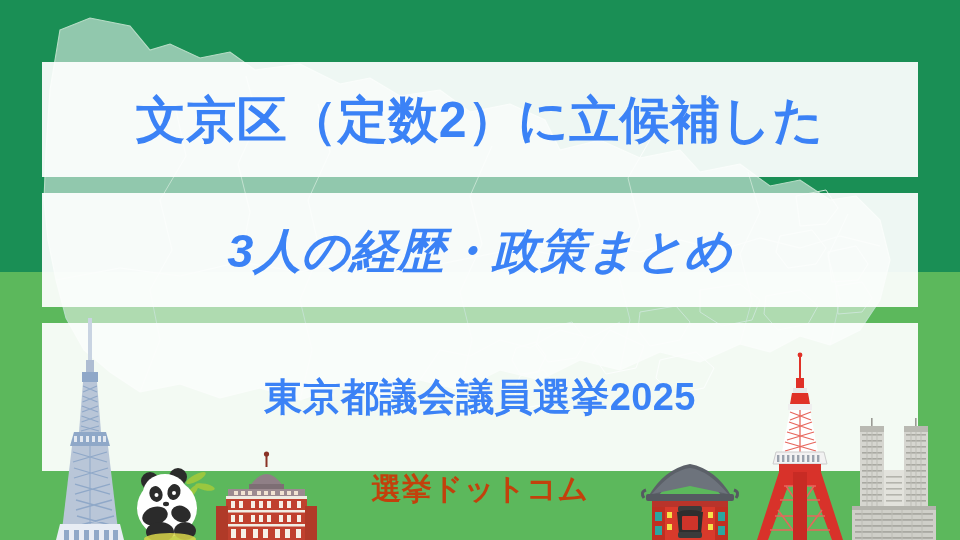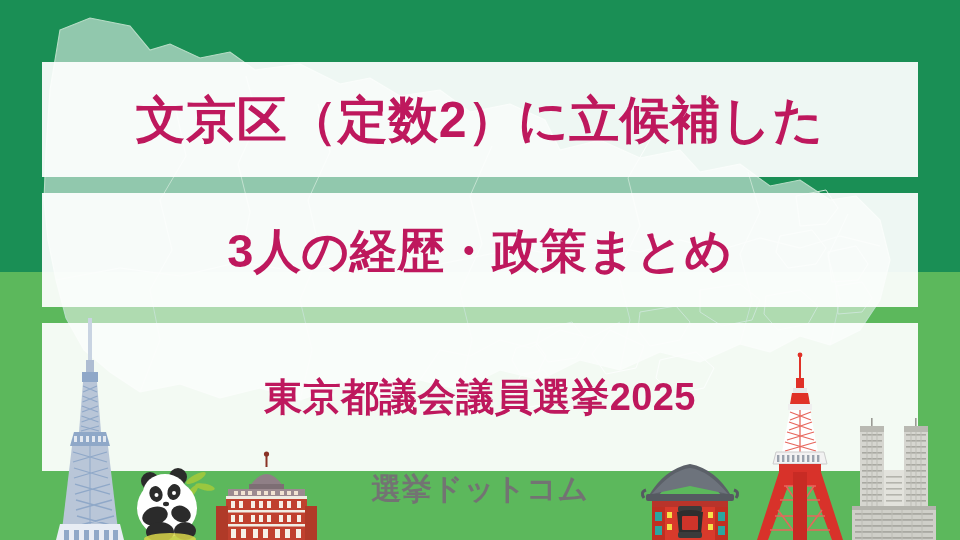--- a/index.html
+++ b/index.html
@@ -35,26 +35,26 @@
 
   
   .band {
     position:absolute;
     left:42px; width:876px;
     background:rgba(255,255,255,0.93);
     display:flex; align-items:center; justify-content:center;
     overflow:hidden;
   }
   .band-1 { top:62px;  height:115px; }
-  .band-2 { top:193px; height:114px; }
+  .band-2 { top:193px; height:114px;font-style:italic; }
   .band-3 { top:323px; height:148px; }
 
   .headline {
     position:relative;
-    color:#be185d;
+    color:#3b82f6;
     font-weight:bold;
     letter-spacing:0.01em;
     white-space:nowrap;
     line-height:1;
     text-align:center;
     z-index:3;
   }
   .headline.l1 { font-size:50px; }
   .headline.l2 { font-size:47px; }
   .headline.l3 { font-size:38px; }
@@ -69,21 +69,21 @@
   
   .logo {
     position:absolute;
     left:0; right:0;
     top:474px;
     text-align:center;
     z-index:5;
   }
   .logo-text {
     display:inline-block;
-    color:#737373;
+    color:#c2410c;
     font-size:30px;
     font-weight:bold;
     letter-spacing:0.02em;
     line-height:1;
     white-space:nowrap;
   }
 </style>
 </head>
 <body>
 

